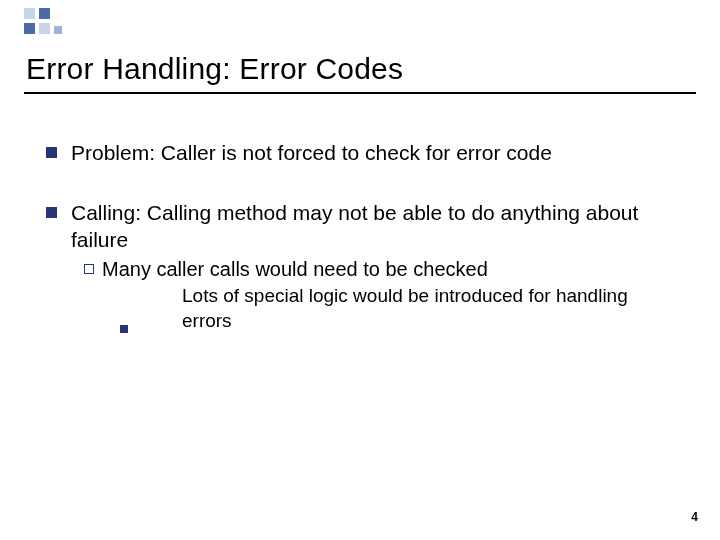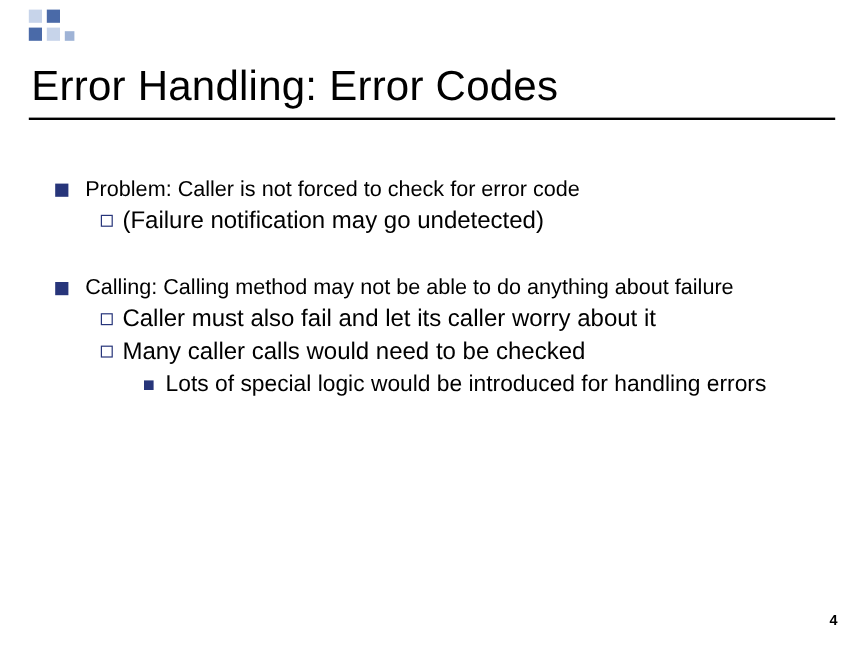--- a/index.html
+++ b/index.html
@@ -31,21 +31,21 @@
   }
   .sq.sm {
     width: 8px;
     height: 8px;
   }
   .sq.light { background: #c7d4ea; }
   .sq.dark  { background: #4a6aa8; }
   .sq.mid   { background: #9fb3d6; }
 
   .title {
-    font-size: 35px;
+    font-size: 30px;
     font-weight: 400;
     margin: 52px 0 0 26px;
     letter-spacing: 0.2px;
   }
   .rule {
     margin: 6px 24px 0 24px;
     border: none;
     border-top: 2px solid #000000;
   }
   .content {
@@ -58,21 +58,21 @@
   }
   .bullet-l1 .marker {
     width: 11px;
     height: 11px;
     background: #27357a;
     flex: 0 0 auto;
     margin-top: 7px;
     margin-right: 14px;
   }
   .bullet-l1 .text {
-    font-size: 18px;
+    font-size: 21px;
     line-height: 1.28;
   }
   .sub-l2 {
     margin-left: 38px;
     display: flex;
     align-items: flex-start;
     margin-top: 2px;
   }
   .sub-l2 .marker {
     width: 10px;
@@ -84,22 +84,23 @@
     margin-right: 8px;
     box-sizing: border-box;
   }
   .sub-l2 .text {
     font-size: 20px;
     line-height: 1.28;
   }
   .sub-l3 {
     margin-left: 74px;
     display: flex;
-    align-items: flex-start;
+    align-items: flex-end;
     margin-top: 2px;
+    gap: 44px;
   }
   .sub-l3 .marker {
     width: 8px;
     height: 8px;
     background: #27357a;
     flex: 0 0 auto;
     margin-top: 8px;
     margin-right: 10px;
   }
   .sub-l3 .text {
@@ -134,34 +135,26 @@
 
 <h1 class="title">Error Handling: Error Codes</h1>
 <hr class="rule">
 
 <div class="content">
 
   <div class="bullet-l1">
     <div class="marker"></div>
     <div class="text">Problem: Caller is not forced to check for error code</div>
   </div>
-  <div class="sub-l2">
-    <div class="marker"></div>
-    <div class="text">(Failure notification may go undetected)</div>
-  </div>
 
   <div class="block-gap"></div>
 
   <div class="bullet-l1">
     <div class="marker"></div>
     <div class="text">Calling: Calling method may not be able to do anything about failure</div>
-  </div>
-  <div class="sub-l2">
-    <div class="marker"></div>
-    <div class="text">Caller must also fail and let its caller worry about it</div>
   </div>
   <div class="sub-l2">
     <div class="marker"></div>
     <div class="text">Many caller calls would need to be checked</div>
   </div>
   <div class="sub-l3">
     <div class="marker"></div>
     <div class="text">Lots of special logic would be introduced for handling errors</div>
   </div>
 

